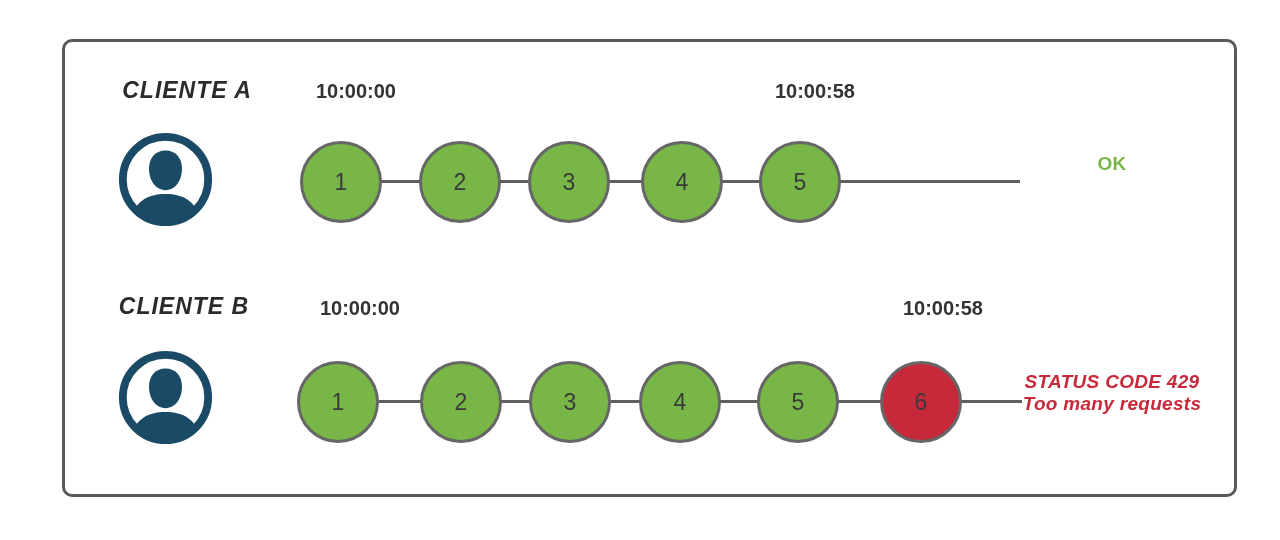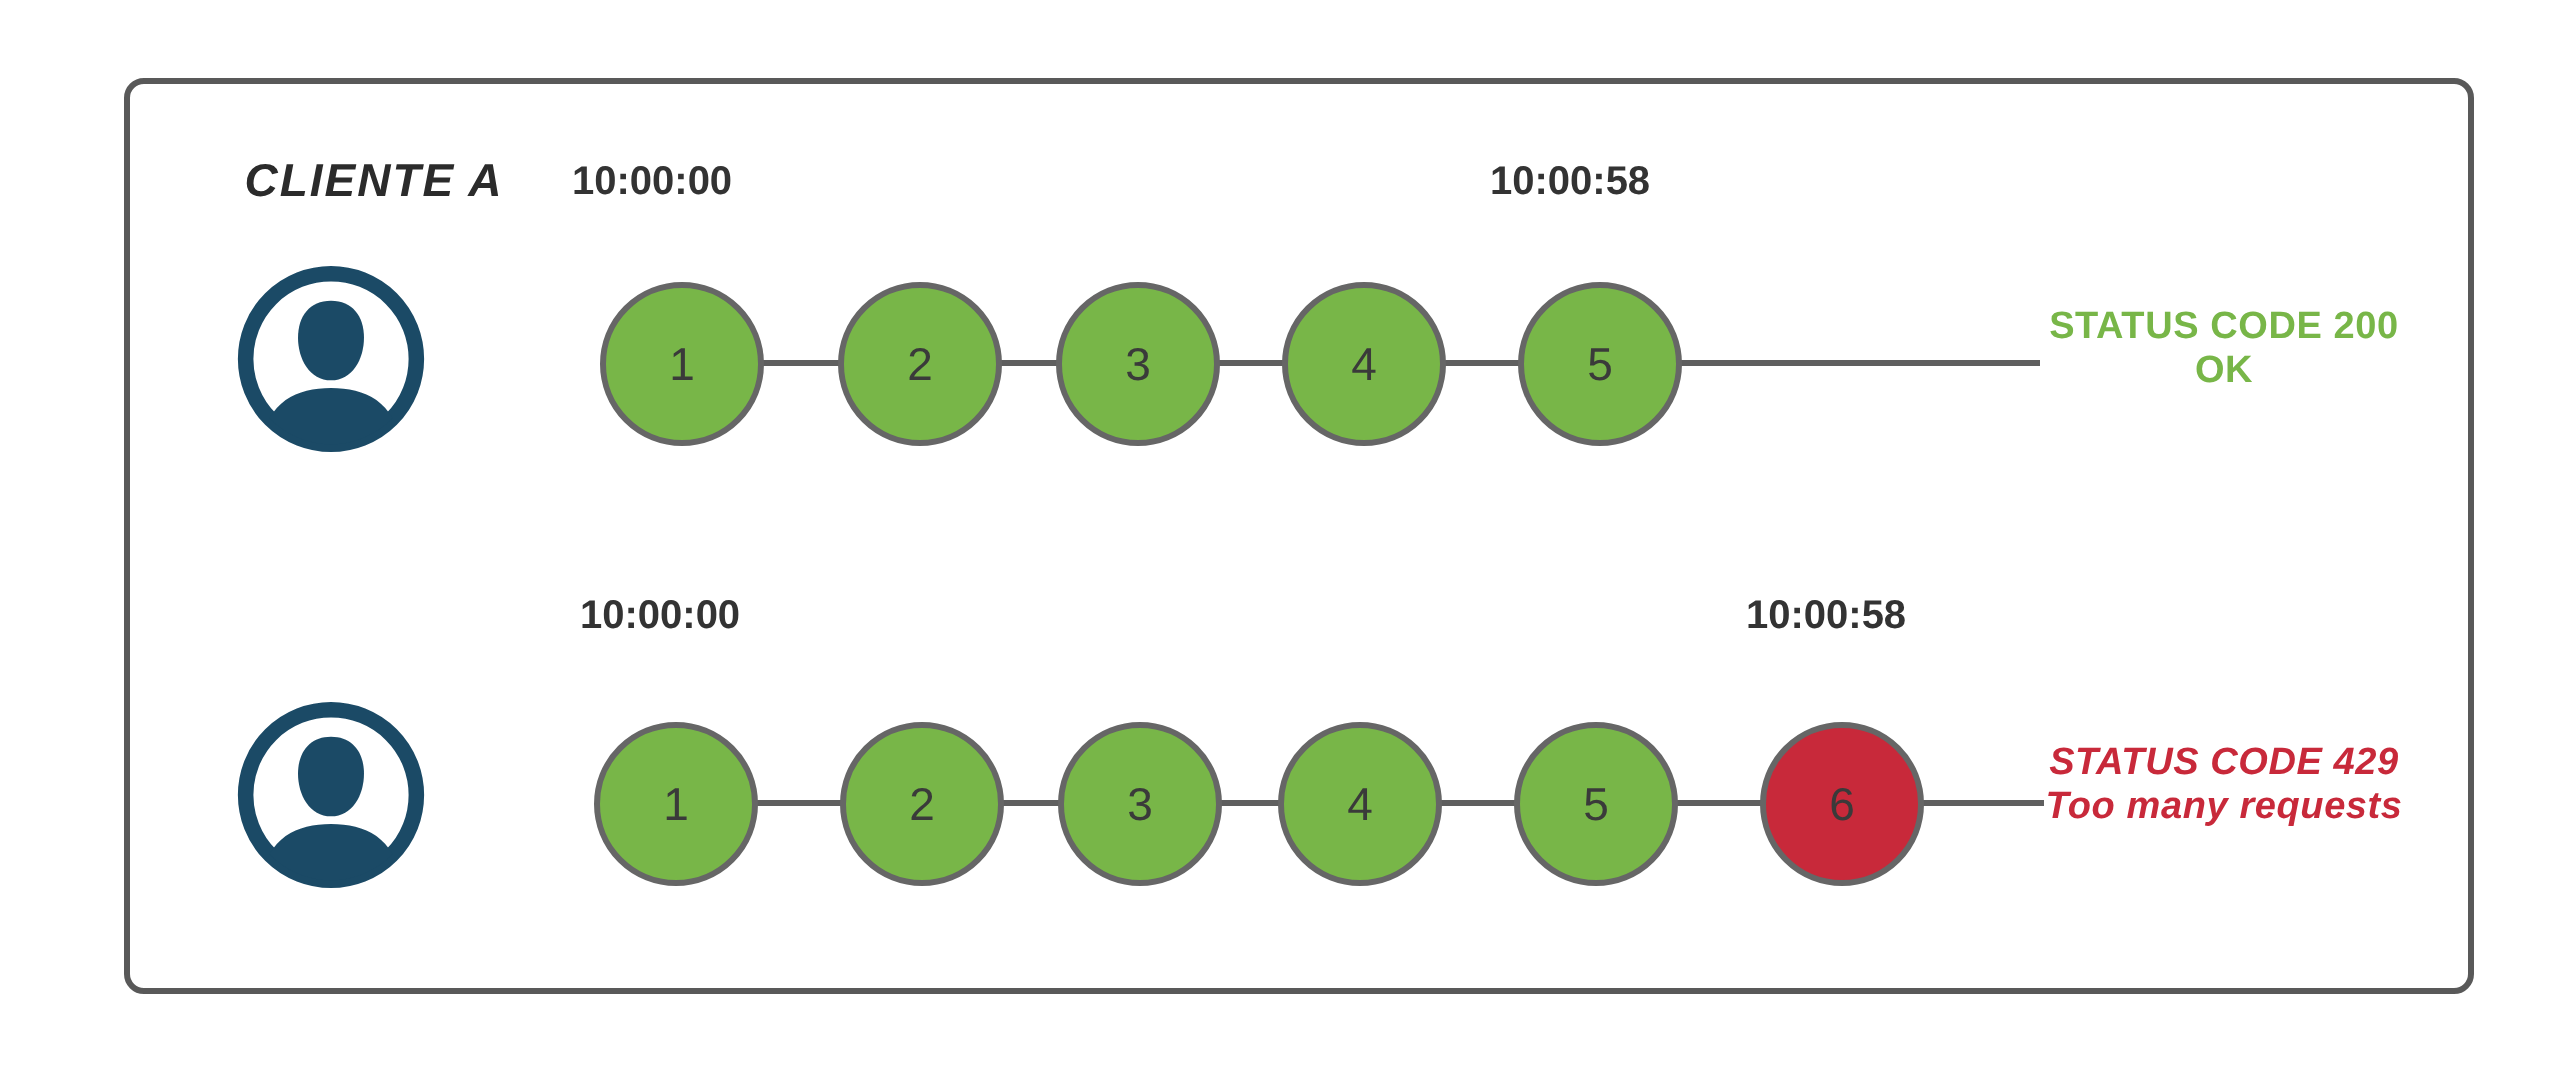--- a/index.html
+++ b/index.html
@@ -31,21 +31,21 @@
     color: #2b2b2b;
     padding-left: 16px;
   }
   .avatar {
     position: absolute;
     width: 97px; height: 97px;
   }
   .timestamp {
     position: absolute;
     width: 110px;
-    text-align: left;
+    text-align: right;
     font-size: 20px;
     font-weight: bold;
     color: #333333;
   }
   .timeline-line {
     position: absolute;
     height: 3px;
     background: #5f5f5f;
   }
   .req-circle {
@@ -112,24 +112,24 @@
     <span>3</span>
   </div>
   <div class="req-circle req-ok" style="left:641px; top:141px;">
     <span>4</span>
   </div>
   <div class="req-circle req-ok" style="left:759px; top:141px;">
     <span>5</span>
   </div>
 
   <div class="status-block status-green" style="left:1022px; top:153px;">
-    <div class="status-code">STATUS CODE 200</div>
     <div class="status-msg">OK</div>
   </div>
 
+  <div class="client-label" style="left:63px; top:293px;">CLIENTE B</div>
 
   <svg class="avatar" style="left:117px; top:349px;" viewBox="0 0 100 100" aria-hidden="true">
     <defs>
         <clipPath id="avClipB">
           <circle cx="50" cy="50" r="44"></circle>
         </clipPath>
       </defs>
     <circle cx="50" cy="50" r="44" fill="none" stroke="#1b4a66" stroke-width="8"></circle>
     <g clip-path="url(#avClipB)" fill="#1b4a66">
       <path d="M50,20 C39,20 33,28 33,39 C33,50 39,61 50,61 C61,61 67,50 67,39 C67,28 61,20 50,20 Z"></path>

